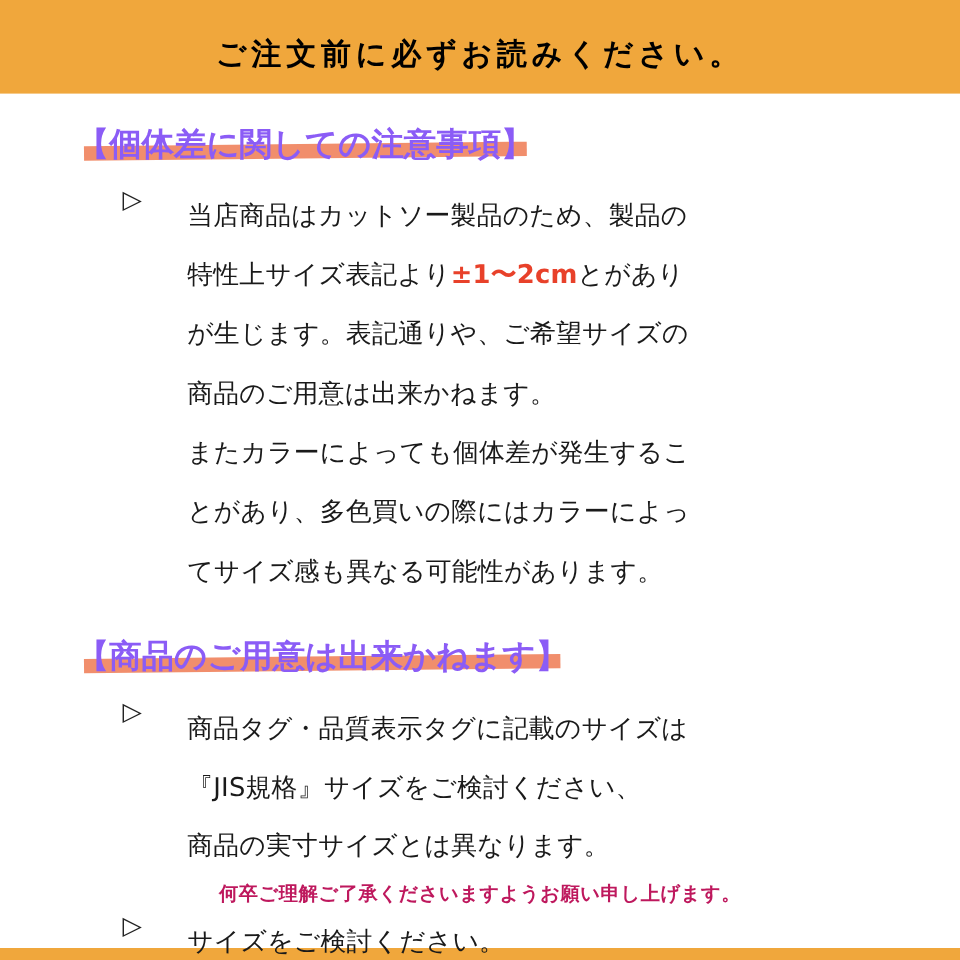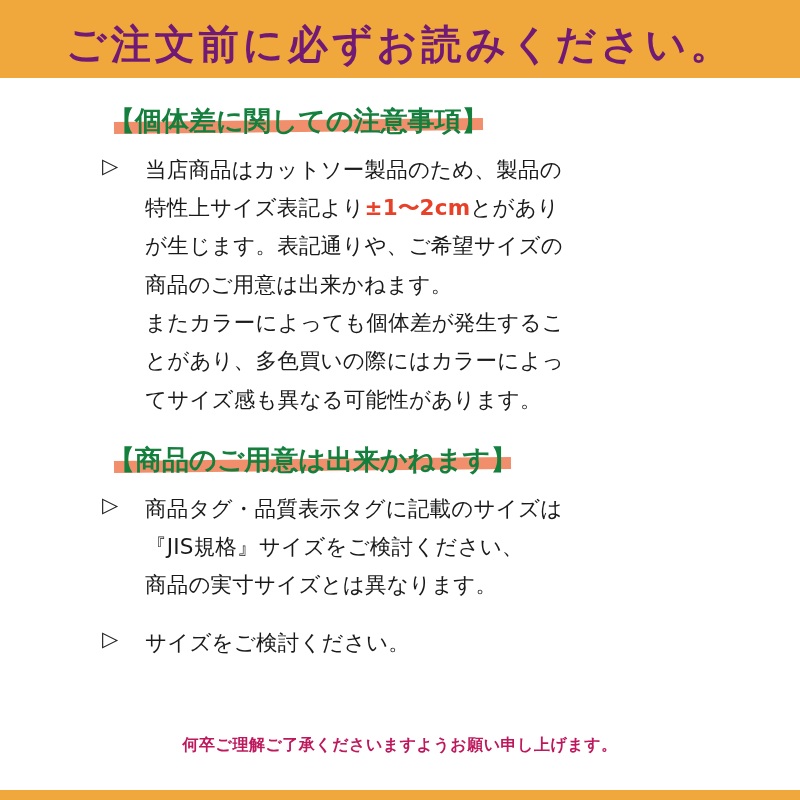--- a/index.html
+++ b/index.html
@@ -27,22 +27,22 @@
     top: 0;
     left: 0;
     right: 0;
     height: 68px;
     background: #f0a73c;
     display: flex;
     align-items: center;
     justify-content: center;
   }
   .header-title {
-    color: #701a75;
-    font-size: 40px;
+    color: #000000;
+    font-size: 25px;
     font-weight: bold;
     letter-spacing: 4px;
     line-height: 1;
     white-space: nowrap;
     text-align: right;
   }
   .content {
     position: absolute;
     top: 68px;
     left: 0;
@@ -52,23 +52,23 @@
     box-sizing: border-box;
   }
   .section {
     margin-bottom: 4px;
   }
   .section-heading {
     position: relative;
     display: inline-block;
     font-size: 27px;
     font-weight: bold;
-    color: #15803d;
+    color: #8b5cf6;
     line-height: 1.25;
-    margin: 8px 0 10px 64px;
+    margin: 8px 0 10px 20px;
     letter-spacing: 0px;
     white-space: nowrap;
   }
   .section-heading .hl {
     position: absolute;
     left: 6px;
     right: 6px;
     top: 50%;
     height: 12px;
     background: #ef7a52;
@@ -94,21 +94,21 @@
     padding-top: 2px;
   }
   .bullet-body {
     flex: 1 1 auto;
     font-size: 21.5px;
     line-height: 1.55;
     color: #1a1a1a;
     letter-spacing: 0.2px;
   }
   .bullet-body p {
-    margin: 5px;
+    margin: 16px;
   }
   .em-red {
     color: #e8412a;
     font-weight: bold;
   }
   .footer-note {
     position: absolute;
     left: 0;
     right: 0;
     bottom: 34px;

